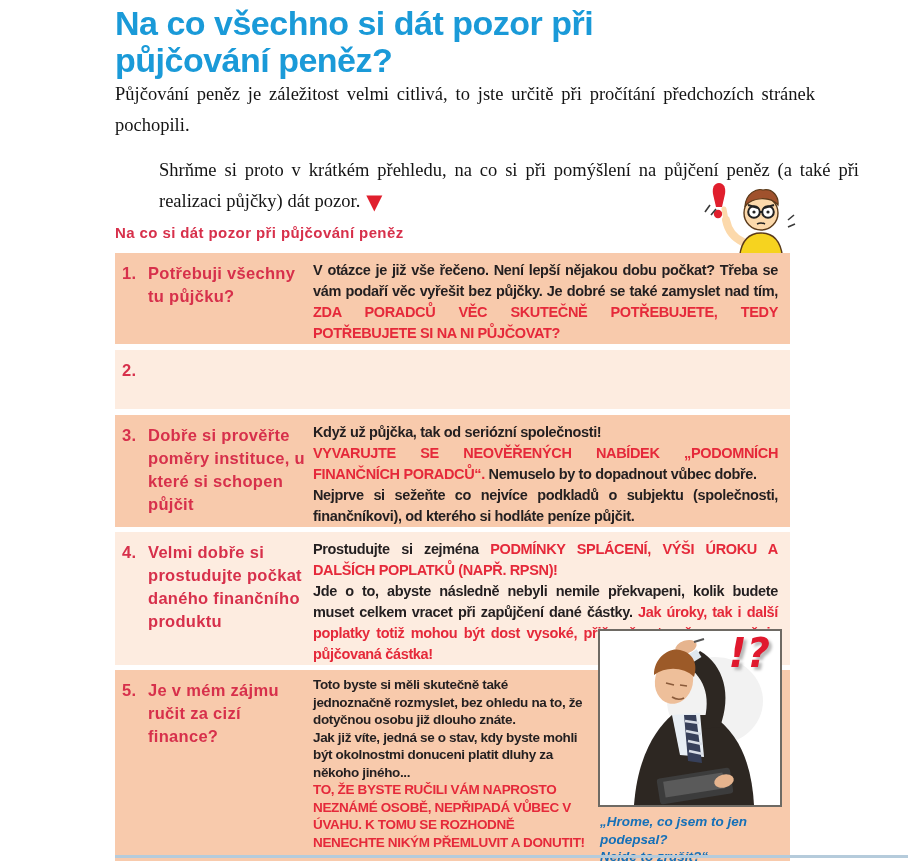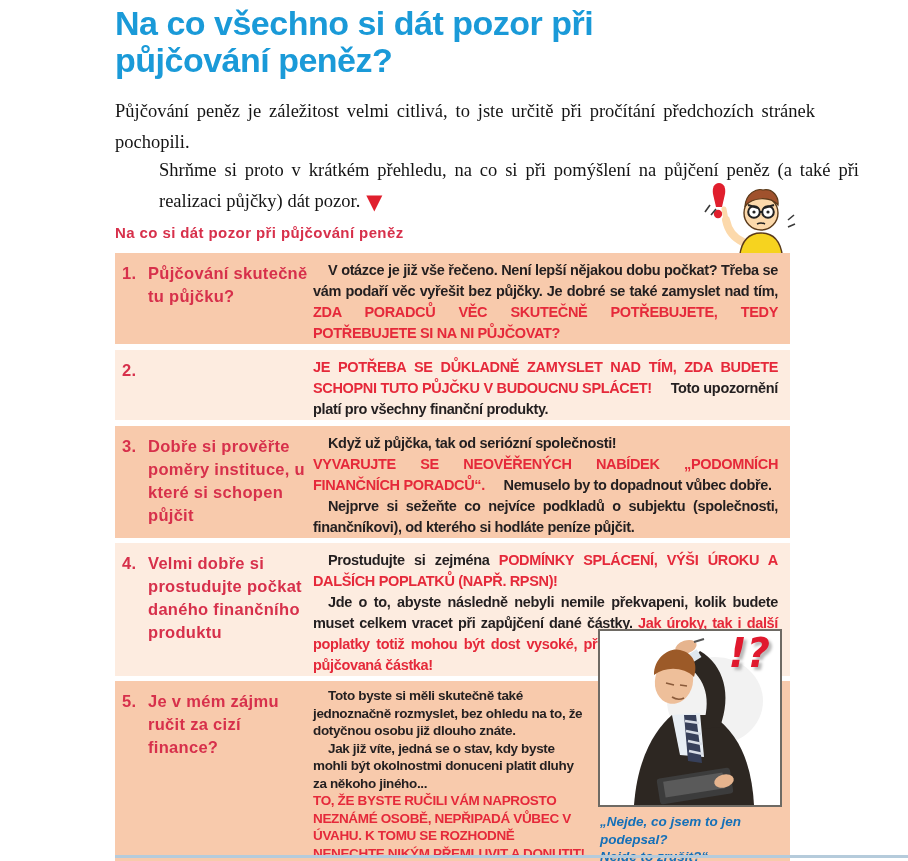--- a/index.html
+++ b/index.html
@@ -21,21 +21,21 @@
   .page-title{
     position:absolute;left:115px;top:5px;width:640px;
     font-size:34px;font-weight:bold;line-height:37px;
     color:var(--heading-blue);letter-spacing:-0.5px;
   }
   .intro{
     position:absolute;left:115px;width:700px;
     font-family:"Liberation Serif",serif;font-size:18.5px;line-height:31px;
     text-align:justify;color:#141414;
   }
-  .intro.p1{top:96px;}
+  .intro.p1{top:79px;}
   .intro.p2{top:155px;margin-left:44px;}
   .tri{
     color:#e01f2d;font-family:"DejaVu Sans",sans-serif;
     font-size:21px;vertical-align:-2px;padding-left:6px;line-height:0;
   }
   .section-heading{
     position:absolute;left:115px;top:224px;
     font-size:15px;font-weight:bold;color:var(--crimson);letter-spacing:0.4px;
   }
   .cartoon{position:absolute;left:698px;top:180px;width:106px;height:86px;}
@@ -60,21 +60,21 @@
   .q-text{width:162px;}
   .answer{
     flex:1;padding:7px 12px 0 0;
     font-weight:bold;font-size:14.5px;line-height:21px;letter-spacing:-0.35px;
     text-align:justify;
   }
   .row.r5 .answer{
     flex:none;width:286px;text-align:left;
     font-size:13.5px;line-height:17.5px;padding-top:6px;
   }
-  .seg.black{color:var(--ink);margin-left:15px;}
+  .seg.black{color:var(--ink);}
   .seg.red{color:var(--emphasis-red);}
   
   .photo-frame{
     position:absolute;left:598px;top:629px;width:184px;height:178px;
     background:#ffffff;border:2px solid #6e6a64;
   }
   .photo-frame svg{display:block;width:100%;height:100%;}
   .interrobang{
     position:absolute;top:2px;right:10px;
     color:#e0192e;font-size:40px;font-weight:bold;font-style:italic;
@@ -126,30 +126,29 @@
     <path d="M41,86 C41,63 49,53 63,53 C77,53 85,63 85,86 Z" fill="#f6d31f" stroke="#5a3a1a" stroke-width="1.4"></path>
   </svg>
 </div>
 
 <h2 class="section-heading">Na co si dát pozor při půjčování peněz</h2>
 
 <div class="checklist">
   <div class="row odd r1">
     <div class="qcol">
       <span class="q-num">1.</span>
-      <span class="q-text">Půjčování skutečně tu půjčku?</span>
+      <span class="q-text">Potřebuji všechny tu půjčku?</span>
     </div>
     <div class="answer"><span class="seg black">V otázce je již vše řečeno. Není lepší nějakou dobu počkat? Třeba se vám podaří věc vyřešit bez půjčky. Je dobré se také zamyslet nad tím, </span><span class="seg red">ZDA PORADCŮ VĚC SKUTEČNĚ POTŘEBUJETE, TEDY POTŘEBUJETE SI NA NI PŮJČOVAT?</span></div>
   </div>
 
   <div class="row even r2">
     <div class="qcol">
       <span class="q-num">2.</span>
     </div>
-    <div class="answer"><span class="seg red">JE POTŘEBA SE DŮKLADNĚ ZAMYSLET NAD TÍM, ZDA BUDETE SCHOPNI TUTO PŮJČKU V BUDOUCNU SPLÁCET!</span><span class="seg black"> Toto upozornění platí pro všechny finanční produkty.</span></div>
   </div>
 
   <div class="row odd r3">
     <div class="qcol">
       <span class="q-num">3.</span>
       <span class="q-text">Dobře si prověřte poměry instituce, u které si schopen půjčit</span>
     </div>
     <div class="answer"><span class="seg black">Když už půjčka, tak od seriózní společnosti!</span><br><span class="seg red">VYVARUJTE SE NEOVĚŘENÝCH NABÍDEK „PODOMNÍCH FINANČNÍCH PORADCŮ“.</span><span class="seg black"> Nemuselo by to dopadnout vůbec dobře.</span><br><span class="seg black">Nejprve si sežeňte co nejvíce podkladů o subjektu (společnosti, finančníkovi), od kterého si hodláte peníze půjčit.</span></div>
   </div>
 
@@ -196,15 +195,15 @@
     <path d="M72,66 Q78,70 84,67" stroke="#8a5a3a" stroke-width="1.6" fill="none"></path>
 
     <rect x="58" y="142" width="74" height="26" rx="3" fill="#3c3c3c" transform="rotate(-9 95 155)"></rect>
     <rect x="64" y="146" width="60" height="16" fill="#5a5a5a" transform="rotate(-9 94 154)"></rect>
 
     <ellipse cx="124" cy="150" rx="10" ry="6.5" fill="#e6b48e" transform="rotate(-15 124 150)"></ellipse>
   </svg>
   <span class="interrobang">!?</span>
 </div>
 
-<p class="photo-caption"><span>„Nejde, co jsem to jen podepsal?</span><br><span>Nejde to zrušit?“</span></p>
+<p class="photo-caption"><span>„Hrome, co jsem to jen podepsal?</span><br><span>Nejde to zrušit?“</span></p>
 
 <div class="bottom-rule"></div>
 
 </body></html>

